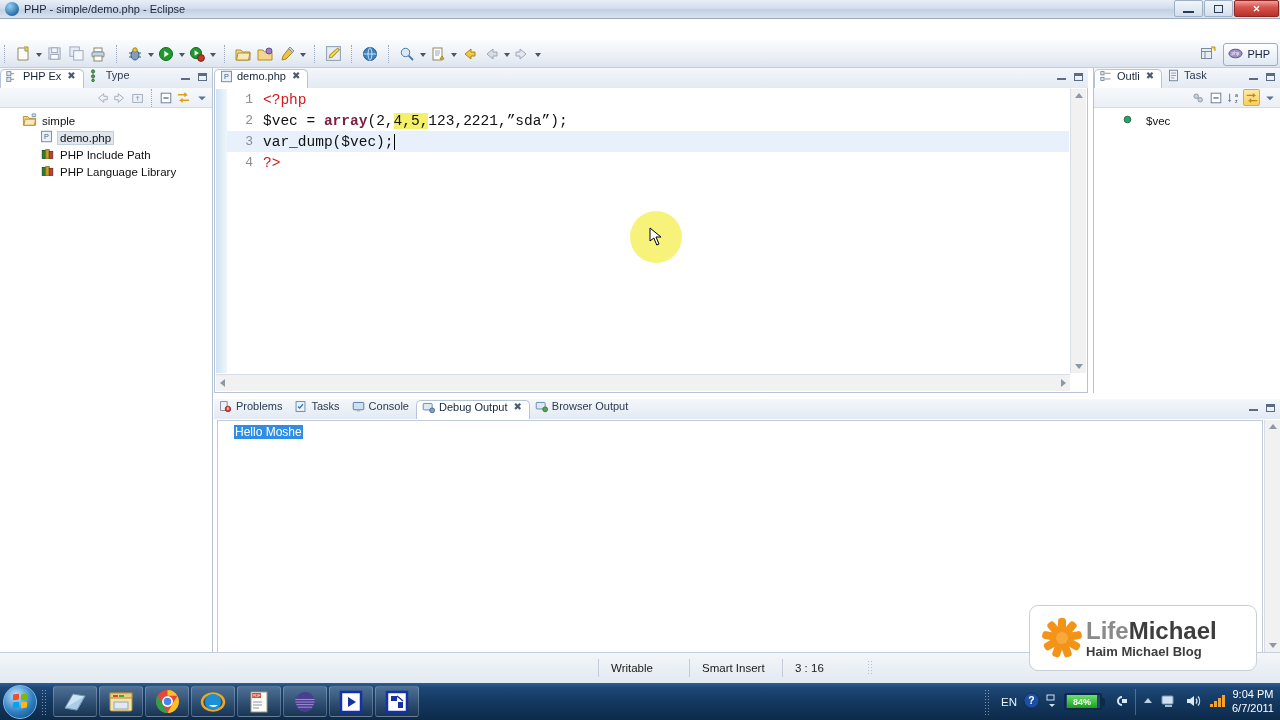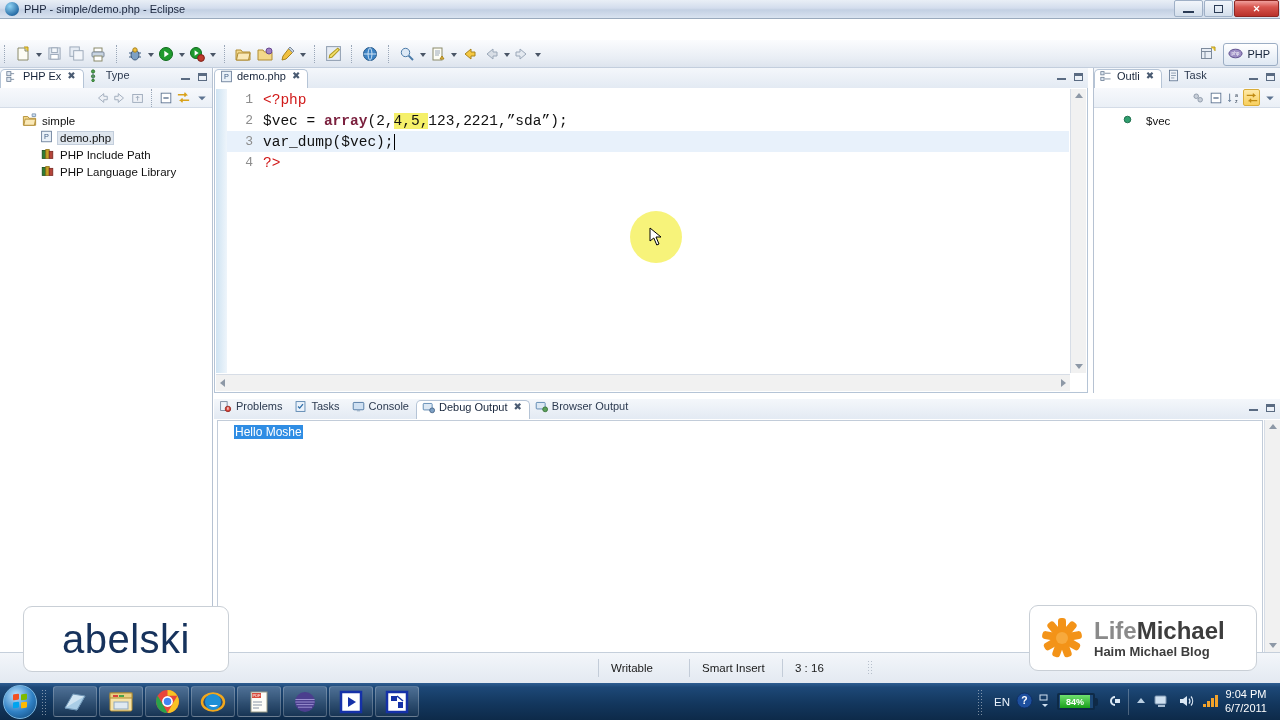--- a/index.html
+++ b/index.html
@@ -183,21 +183,21 @@
   
   .abelski-box {
     position: absolute; left: 23px; top: 606px; width: 206px; height: 66px;
     background: #fff; border: 1px solid #c9cfd6; border-radius: 9px;
     display: flex; align-items: center; justify-content: center;
     font-size: 40px; color: #16325c; letter-spacing: 0.5px;
   }
   .lm-box {
     position: absolute; left: 1029px; top: 605px; width: 228px; height: 66px;
     background: #fff; border: 1px solid #c9cfd6; border-radius: 9px;
-    display: flex; align-items: center; padding-left: 8px; gap: 8px;
+    display: flex; align-items: center; padding-left: 8px; gap: 0;
   }
   .lm-mark { width: 48px; height: 48px; position: relative; flex: 0 0 auto; }
   .lm-petal { position: absolute; left: 20px; top: 4px; width: 8px; height: 19px;
               background: #f39318; border-radius: 4px 4px 5px 5px;
               transform-origin: 50% 20px; }
   .lm-core { position: absolute; left: 18px; top: 18px; width: 12px; height: 12px;
              border-radius: 50%; background: #f7a93c; }
   .lm-text { display: flex; flex-direction: column; line-height: 1.05; }
   .lm-title { font-size: 24px; font-weight: bold; color: #3d3d3d; }
   .lm-title .lm-life { color: #8a8a8a; }
@@ -222,21 +222,21 @@
              background-image: radial-gradient(rgba(255,255,255,0.45) 1px, transparent 1px);
              background-size: 3px 3px; }
   .tb-item {
     width: 44px; height: 31px; margin: 0 1px;
     border: 1px solid rgba(255,255,255,0.22); border-radius: 3px;
     background: linear-gradient(to bottom, rgba(255,255,255,0.22), rgba(255,255,255,0.04));
     display: flex; align-items: center; justify-content: center;
     flex: 0 0 auto;
   }
   .tray {
-    position: absolute; right: 7px; top: 0; height: 37px; display: flex; align-items: center;
+    position: absolute; right: 0; top: 0; height: 37px; display: flex; align-items: center;
     gap: 6px; padding-right: 6px;
   }
   .tray-txt { color: #eaf2fb; font-size: 11.5px; }
   .battery { display: flex; align-items: center; }
   .bat-body { width: 38px; height: 17px; border: 2px solid #0e2a47; border-radius: 2px;
               background: #1d4877; display: flex; align-items: center; }
   .bat-fill { height: 13px; background: linear-gradient(to bottom,#6fe06f,#19a019);
               margin: 0 1px; display: flex; align-items: center; justify-content: center;
               color: #fff; font-size: 9px; font-weight: bold; }
   .bat-tip { width: 3px; height: 8px; background: #0e2a47; border-radius: 0 2px 2px 0; }
@@ -734,23 +734,20 @@
     <div style="width:598px"></div>
     <div class="sb-div"></div>
     <div class="sb-cell" style="width:90px">Writable</div>
     <div class="sb-div"></div>
     <div class="sb-cell" style="width:92px">Smart Insert</div>
     <div class="sb-div"></div>
     <div class="sb-cell" style="width:78px">3 : 16</div>
     <div class="sb-grip"></div>
   </div>
 
-  <div class="abelski-box">
-    <span>abelski</span>
-  </div>
 
   <div class="lm-box">
     <div class="lm-mark">
       <span class="lm-petal" style="transform:rotate(0deg)"></span>
       <span class="lm-petal" style="transform:rotate(40deg)"></span>
       <span class="lm-petal" style="transform:rotate(80deg)"></span>
       <span class="lm-petal" style="transform:rotate(120deg)"></span>
       <span class="lm-petal" style="transform:rotate(160deg)"></span>
       <span class="lm-petal" style="transform:rotate(200deg)"></span>
       <span class="lm-petal" style="transform:rotate(240deg)"></span>

